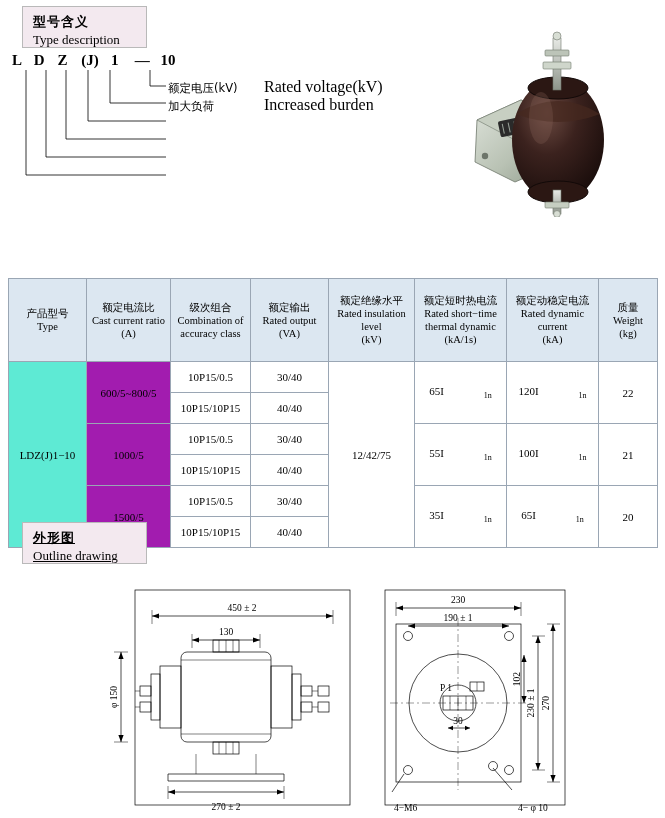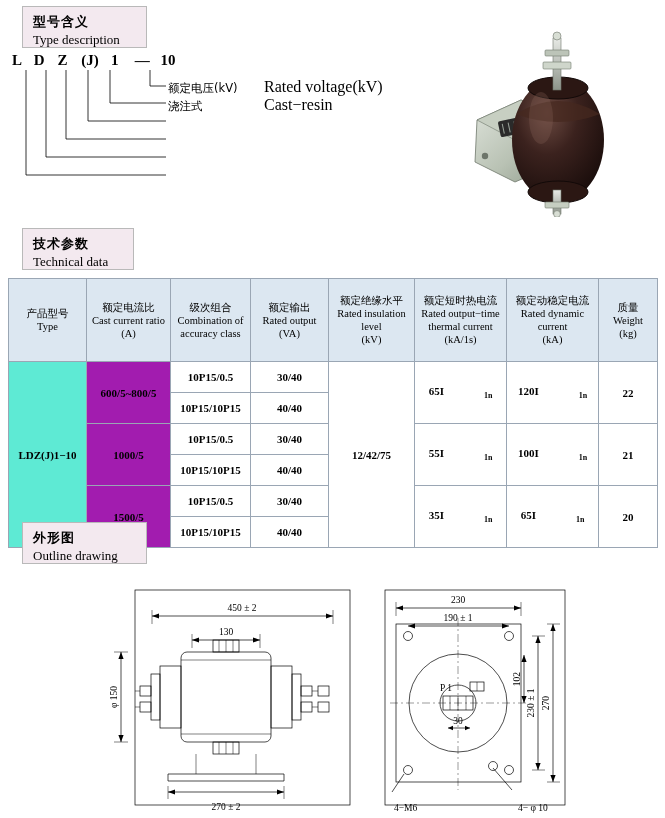--- a/index.html
+++ b/index.html
@@ -76,21 +76,21 @@
   #tech-table thead th{
     background:#dce7f1;
     height:78px;
     font-weight:normal;
     line-height:13px;
   }
   #tech-table thead th .cn{
     font-family:"DejaVu Sans", sans-serif;font-size:10.5px;display:block;
   }
   #tech-table thead th .en{display:block;font-size:10.5px;}
-  #tech-table tbody td{height:26px;background:#ffffff;font-size:11px;font-weight:bold;}
+  #tech-table tbody td{height:26px;background:#ffffff;font-size:11px;}
   #tech-table tbody td.type-cell{background:#5eead4;font-size:11px;}
   #tech-table tbody td.ratio-cell{background:#a21caf;}
   sub{font-size:8px;margin-left:40px;}
 
   
   #outline-head{left:22px;top:522px;width:125px;height:42px;}
   #drawing{position:absolute;left:0;top:578px;width:665px;height:240px;}
   .dwg-txt{font-family:"Liberation Serif", serif;font-size:9.5px;}
 </style>
 </head>
@@ -131,21 +131,21 @@
 
         <path d="M 26 70 L 26 175 L166 175"></path>
       </g>
     </svg>
 
     <div class="desc-rows">
       <div class="desc-row">
         <span class="cn">额定电压(kV)</span><span class="en">Rated voltage(kV)</span>
       </div>
       <div class="desc-row">
-        <span class="cn">浇注式</span><span class="en">Cast−resin</span>
+        <span class="cn">加大负荷</span><span class="en">Increased burden</span>
       </div>
     </div>
   </div>
 
   <div id="photo">
     <svg width="190" height="195" viewBox="0 0 190 195">
       <defs>
         <radialGradient id="bodyg" cx="38%" cy="28%" r="75%">
           <stop offset="0%" stop-color="#6d4b42"></stop>
           <stop offset="45%" stop-color="#3b221e"></stop>
@@ -186,24 +186,20 @@
       <rect x="88" y="40" width="28" height="7" rx="1" fill="#cfd6cb" stroke="#70786d" stroke-width="0.6"></rect>
       <rect x="90" y="28" width="24" height="6" rx="1" fill="#bcc4b8" stroke="#70786d" stroke-width="0.6"></rect>
       <circle cx="102" cy="14" r="4" fill="#d8ded4" stroke="#6e766b" stroke-width="0.6"></circle>
 
       <rect x="98" y="168" width="8" height="24" fill="url(#boltg)" stroke="#6e766b" stroke-width="0.6"></rect>
       <rect x="90" y="180" width="24" height="6" rx="1" fill="#c6cec1" stroke="#70786d" stroke-width="0.6"></rect>
       <circle cx="102" cy="192" r="3.4" fill="#d8ded4" stroke="#6e766b" stroke-width="0.6"></circle>
     </svg>
   </div>
 
-  <div class="sec-head" style="left:22px;top:228px;width:112px;height:42px;">
-    <div class="cn">技术参数</div>
-    <div class="en">Technical data</div>
-  </div>
 
   <table id="tech-table">
     <colgroup>
       <col style="width:78px">
         <col style="width:84px">
         <col style="width:80px">
         <col style="width:78px">
       <col style="width:86px">
         <col style="width:92px">
         <col style="width:92px">
@@ -229,21 +225,21 @@
           <span class="en">Rated output</span>
           <span class="en">(VA)</span>
         </th>
         <th>
           <span class="cn">额定绝缘水平</span>
           <span class="en">Rated insulation level</span>
           <span class="en">(kV)</span>
         </th>
         <th>
           <span class="cn">额定短时热电流</span>
-          <span class="en">Rated output−time thermal current</span>
+          <span class="en">Rated short−time thermal dynamic</span>
           <span class="en">(kA/1s)</span>
         </th>
         <th>
           <span class="cn">额定动稳定电流</span>
           <span class="en">Rated dynamic current</span>
           <span class="en">(kA)</span>
         </th>
         <th>
           <span class="cn">质量</span>
           <span class="en">Weight</span>
@@ -289,21 +285,21 @@
         <td rowspan="2"><span>65I</span><sub>1n</sub></td>
         <td rowspan="2">20</td>
       </tr>
       <tr>
         <td>10P15/10P15</td>
         <td>40/40</td>
       </tr>
     </tbody>
   </table>
 
-  <div class="sec-head" id="outline-head" style="position:absolute;">
+  <div class="sec-head" id="outline-head" style="position:absolute;text-decoration:underline;">
     <div class="cn">外形图</div>
     <div class="en">Outline drawing</div>
   </div>
 
   <div id="drawing">
     <svg width="665" height="240" viewBox="0 0 665 240">
       <g stroke="#000" fill="none" stroke-width="0.7">
 
         <rect x="135" y="12" width="215" height="215" stroke="#000" stroke-width="0.7"></rect>
 

